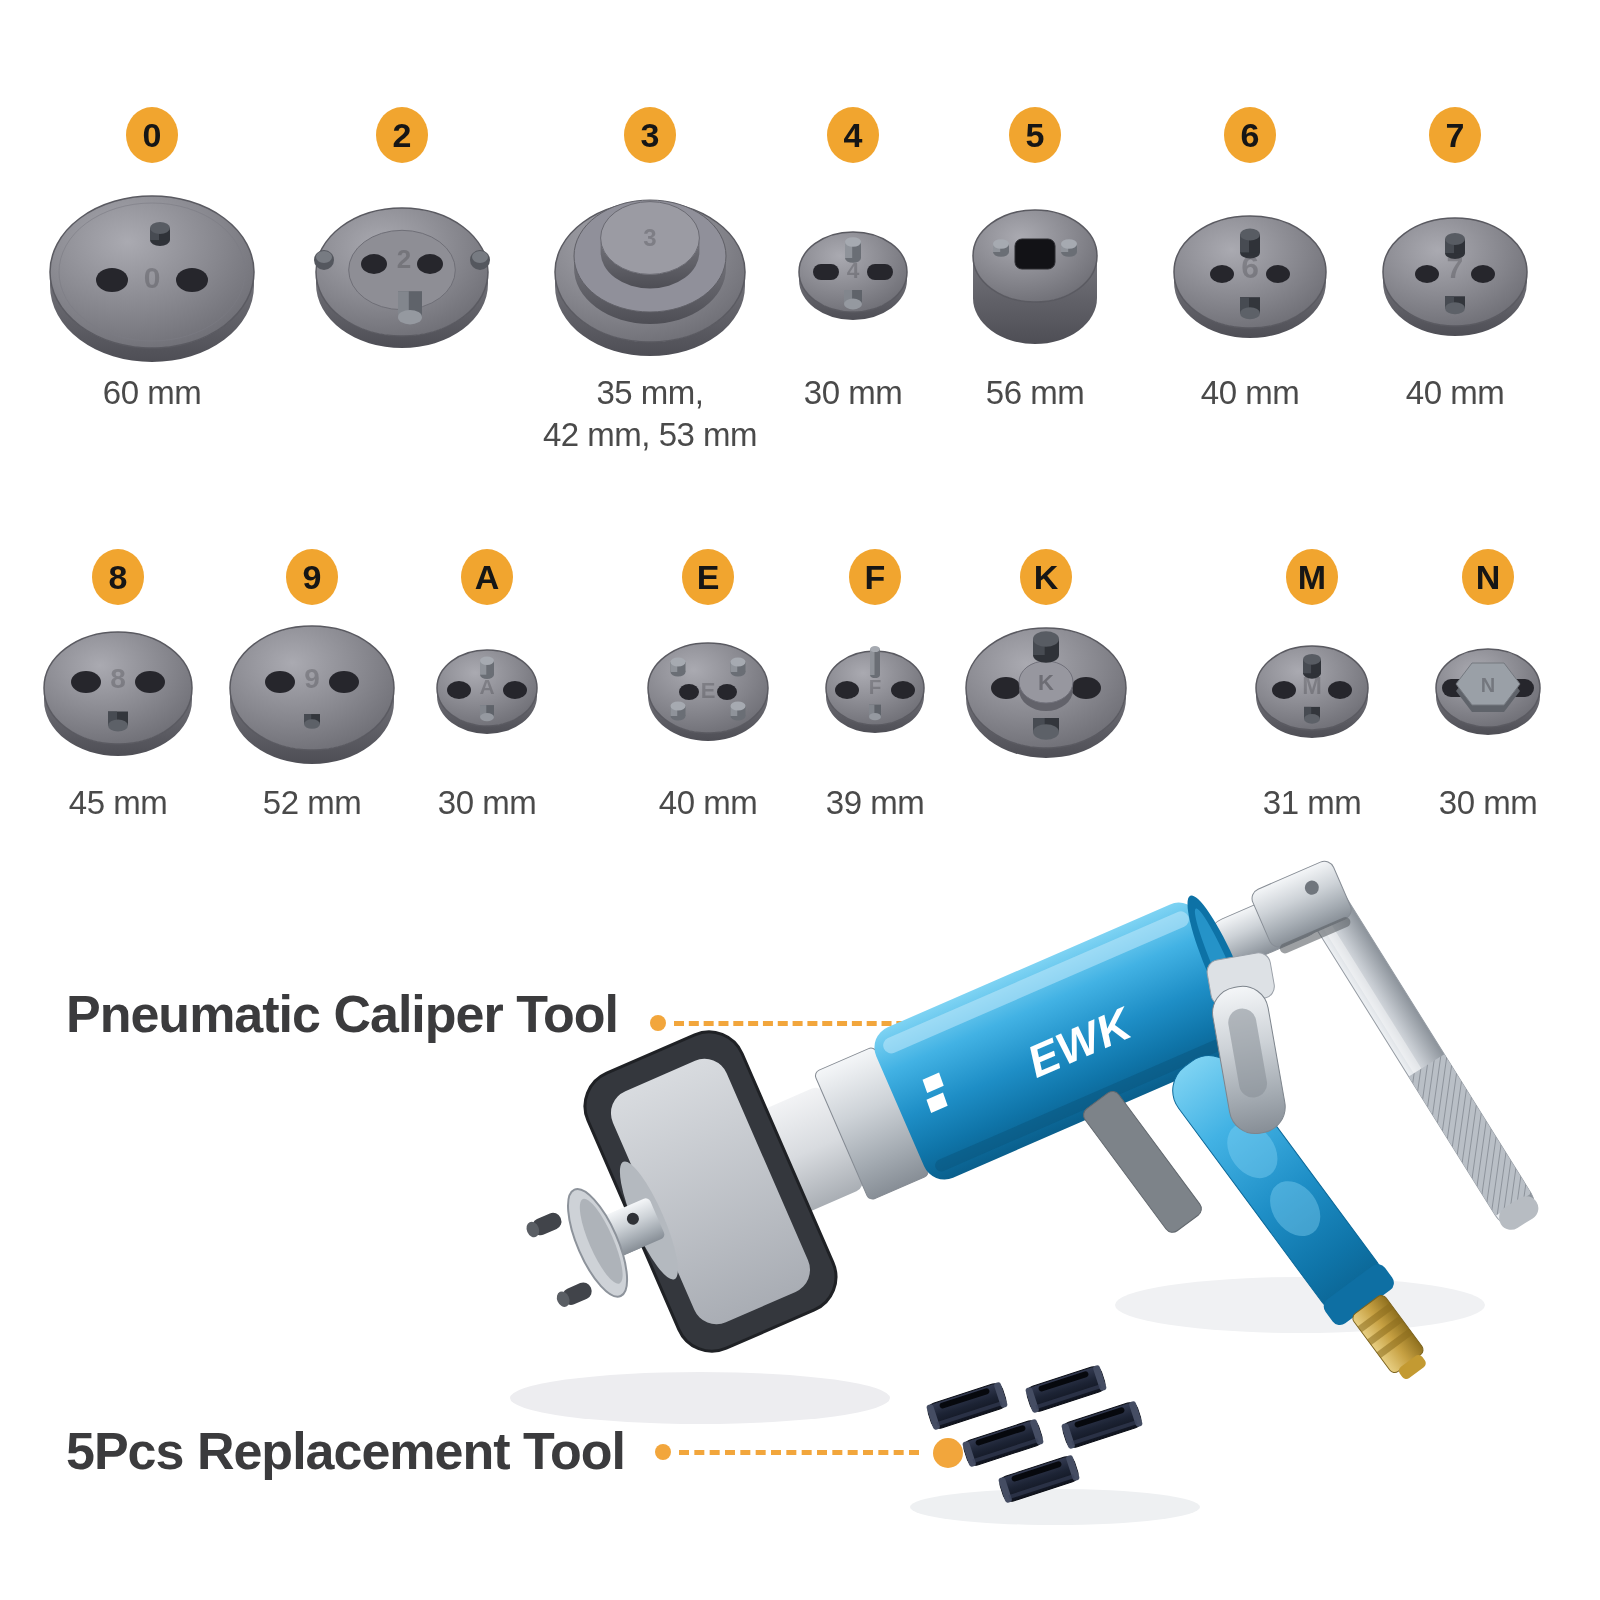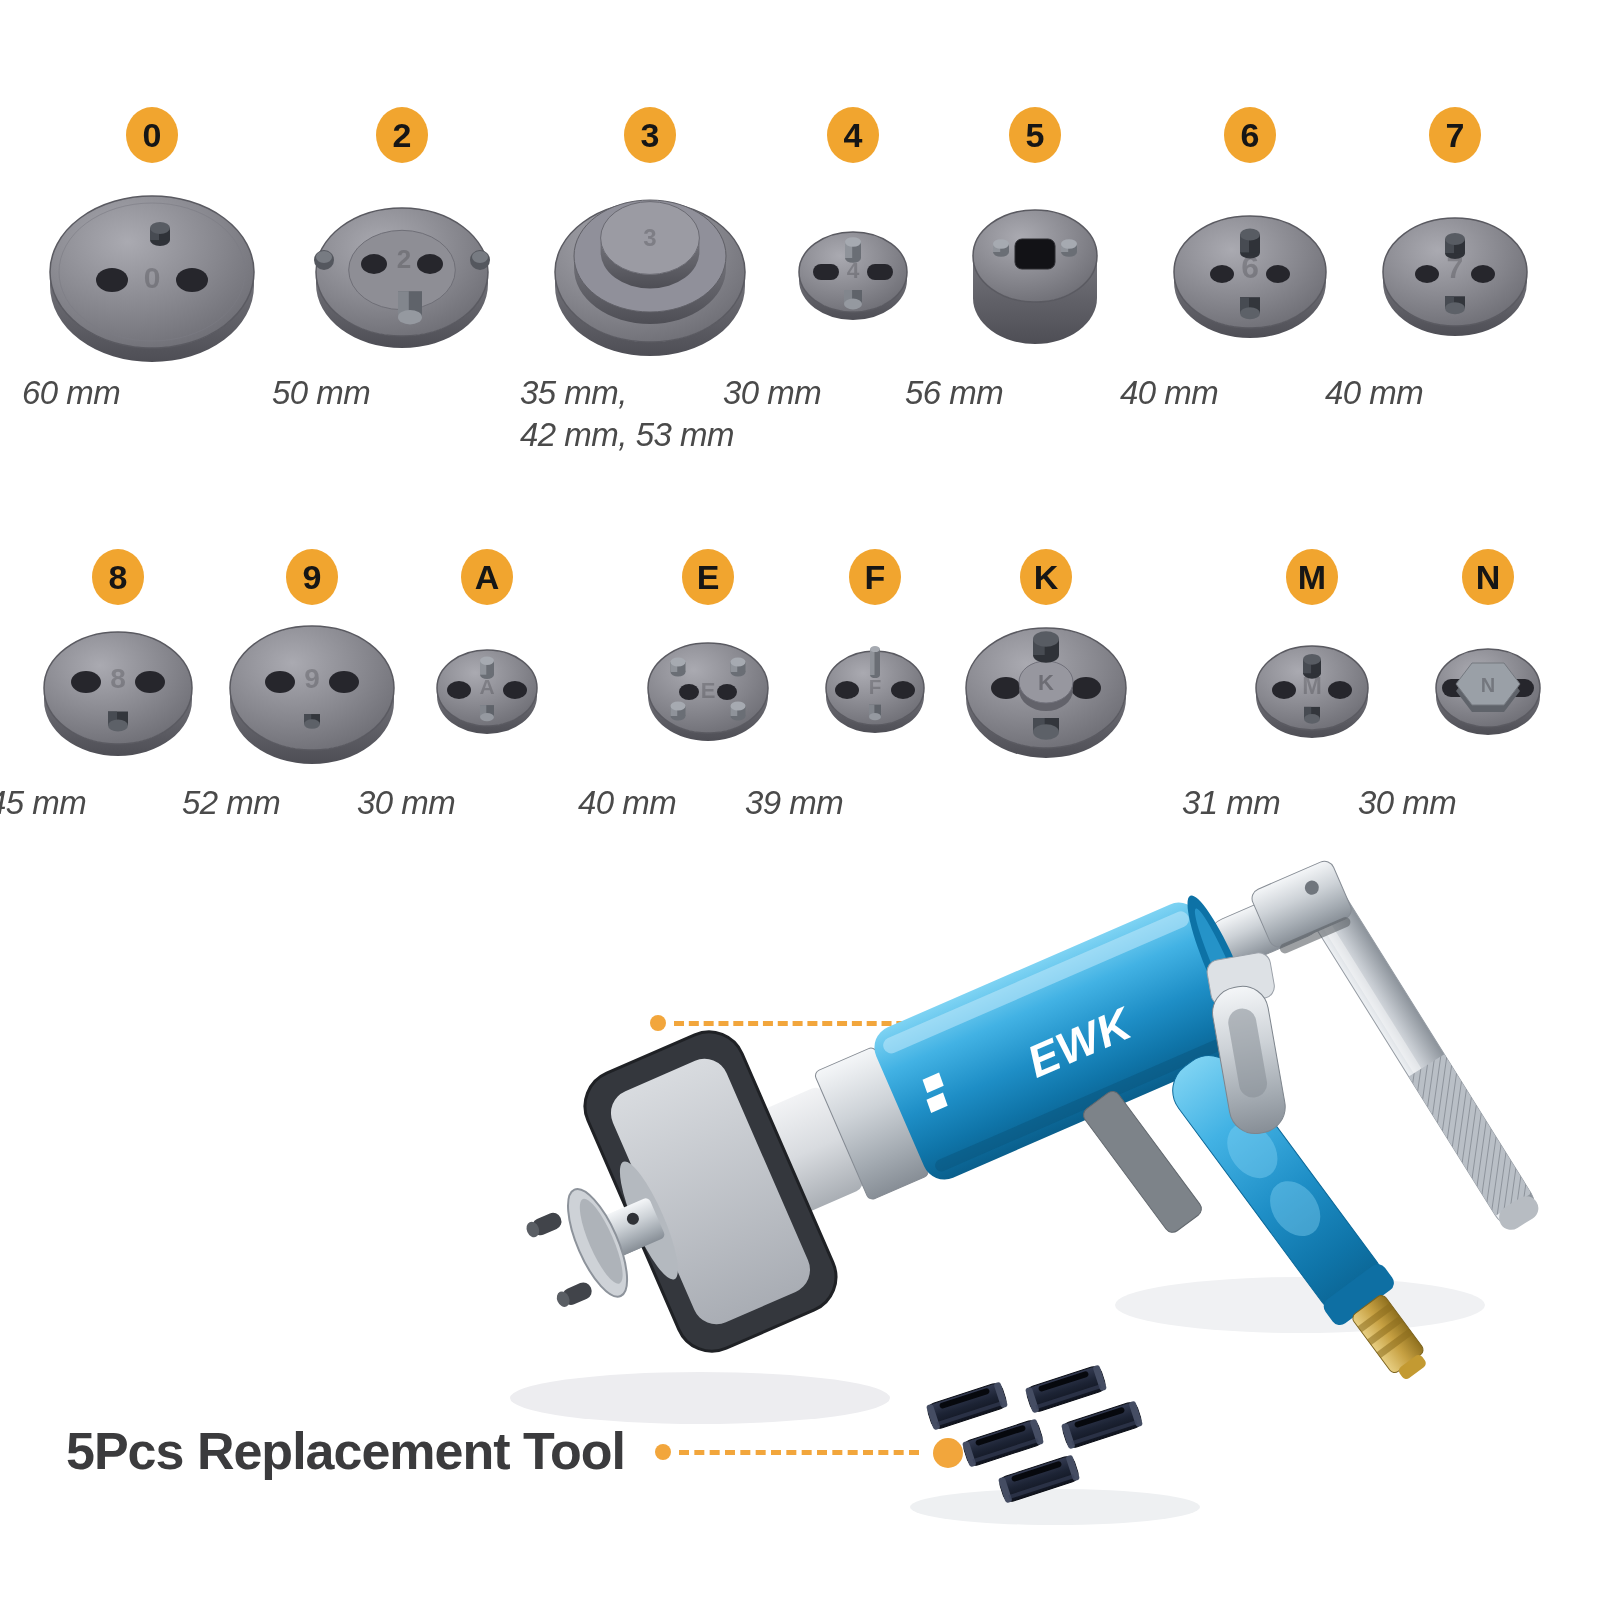--- a/index.html
+++ b/index.html
@@ -1,21 +1,21 @@
 <!DOCTYPE html>
 <html><head>
 <meta charset="utf-8">
 <style>
   html,body{margin:0;padding:0;background:#ffffff;font-family:"Liberation Sans",sans-serif;}
   #canvas{position:relative;width:1600px;height:1600px;overflow:hidden;background:#ffffff;}
   .adapter{position:absolute;width:260px;display:flex;flex-direction:column;align-items:center;}
   .badge{width:52px;height:56px;border-radius:50%;background:#F1A52F;color:#161616;
          font-weight:bold;font-size:34px;display:flex;align-items:center;justify-content:center;}
   .disc{width:260px;height:200px;}
-  .size{font-size:33px;color:#4a4a4a;text-align:left;line-height:1.28;letter-spacing:-0.5px;width:260px;font-style:italic;}
+  .size{font-size:33px;color:#4a4a4a;text-align:center;line-height:1.28;letter-spacing:-0.5px;width:260px;}
   .r1 .disc{margin-top:9px}
   .r2 .disc{margin-top:-17px}
   .r2 .size{margin-top:-6px}
   .callout{position:absolute;font-size:52px;font-weight:bold;color:#3b3b3d;letter-spacing:-1px;white-space:nowrap;}
   .dot{position:absolute;border-radius:50%;background:#F2A63C;}
   .dashline{position:absolute;border-top:5px dashed #F2A63C;height:0;}
   #tool-scene{position:absolute;left:480px;top:850px;width:1120px;height:700px;}
 </style>
 </head>
 <body>
@@ -70,21 +70,20 @@
           <ellipse cx="28" cy="-8" rx="13" ry="10" fill="#26262c"></ellipse>
           <circle cx="-78" cy="-12" r="10" fill="#54575e"></circle>
           <ellipse cx="-78" cy="-15" rx="8" ry="6" fill="#777b82"></ellipse>
           <circle cx="78" cy="-12" r="10" fill="#54575e"></circle>
           <ellipse cx="78" cy="-15" rx="8" ry="6" fill="#777b82"></ellipse>
           <rect x="-4" y="19.2" width="24" height="26" fill="#5f636a"></rect>
   <rect x="-4" y="19.2" width="10.8" height="26" fill="#82868d"></rect>
   <ellipse cx="8" cy="45.2" rx="12" ry="7.199999999999999" fill="#9599a0"></ellipse>
           <text x="2" y="-4" font-size="26" fill="#3c3c42" opacity="0.3" font-weight="bold" text-anchor="middle" font-family="'Liberation Sans',sans-serif">2</text>
         </svg></div>
-    <div class="size">50 mm</div>
   </div>
   <div class="adapter r1" style="left:520px;top:107px">
     <div class="badge">3</div>
     <div class="disc"><svg viewBox="-130 -100 260 200" width="260" height="200">
           <defs>
   <radialGradient id="dg2f" cx="38%" cy="30%" r="80%">
    <stop offset="0" stop-color="#aaaab1"></stop>
               <stop offset="0.55" stop-color="#88888f"></stop>
               <stop offset="1" stop-color="#6b6b72"></stop>
   </radialGradient>
@@ -442,20 +441,21 @@
           <ellipse cx="0" cy="0" rx="52" ry="39" fill="url(#dg14f)" stroke="#5a5a61" stroke-width="1.5"></ellipse>
           <rect x="-46" y="-9" width="28" height="18" rx="9" fill="#26262c"></rect>
           <rect x="18" y="-9" width="28" height="18" rx="9" fill="#26262c"></rect>
           <polygon points="32,0 16,21 -16,21 -32,0 -16,-21 16,-21" transform="translate(0,3)" fill="#5f636a"></polygon>
           <polygon points="32,0 16,21 -16,21 -32,0 -16,-21 16,-21" transform="translate(0,-4)" fill="#9aa0a7" stroke="#74787f"></polygon>
           <text x="0" y="4" font-size="20" fill="#3c3c42" opacity="0.4" font-weight="bold" text-anchor="middle" font-family="'Liberation Sans',sans-serif">N</text>
         </svg></div>
     <div class="size">30 mm</div>
   </div>
 
+  <div class="callout" style="left:66px;top:984px">Pneumatic Caliper Tool</div>
   <div class="dot" style="left:650px;top:1015px;width:16px;height:16px"></div>
   <div class="dashline" style="left:674px;top:1021px;width:262px"></div>
   <div class="dot" style="left:944px;top:1008px;width:28px;height:28px"></div>
 
   <div class="callout" style="left:66px;top:1421px">5Pcs Replacement Tool</div>
   <div class="dot" style="left:655px;top:1444px;width:16px;height:16px"></div>
   <div class="dashline" style="left:679px;top:1450px;width:240px"></div>
   <div class="dot" style="left:933px;top:1438px;width:30px;height:30px"></div>
 
   <svg id="tool-scene" viewBox="480 850 1120 700">

